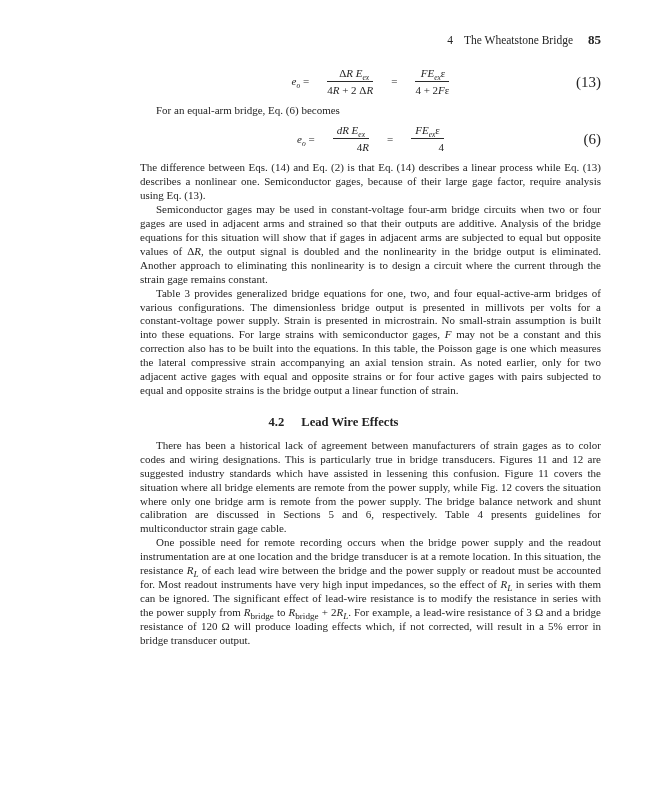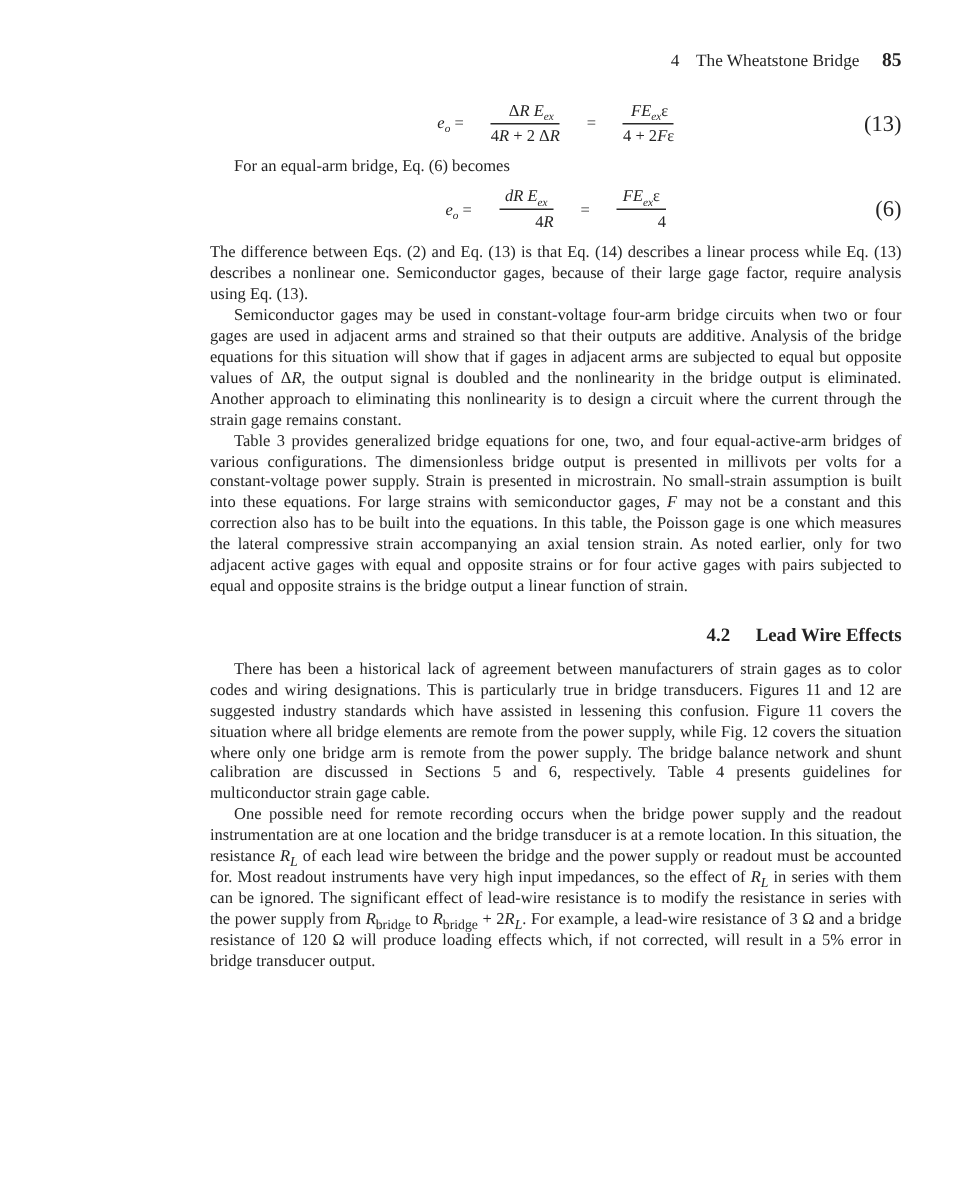--- a/index.html
+++ b/index.html
@@ -57,21 +57,21 @@
     position: absolute;
     right: 0; top: 50%;
     transform: translateY(-50%);
     font-size: 15px;
   }
 
   .section-head {
     margin: 17px 0 9px -74px;     
     font-size: 12.6px;
     font-weight: bold;
-    text-align: right;
+    text-align: center;
     line-height: 15px;
   }
   .section-head .sec-num { margin-right: 17px; }
 
   sub { line-height: 0; }
 </style>
 </head>
 <body>
 
 <div class="page">
@@ -110,21 +110,21 @@
         </span>
         <span>=</span>
         <span class="frac">
           <span class="num"><i>FE<sub>ex</sub></i>ε</span>
           <span class="den">4</span>
         </span>
       </span>
       <span class="eq-number">(6)</span>
     </div>
 
-    <p>The difference between Eqs. (2) and Eq. (13) is that Eq. (14) describes a linear process while Eq. (13) describes a nonlinear one. Semiconductor gages, because of their large gage factor, require analysis using Eq. (13).</p>
+    <p>The difference between Eqs. (14) and Eq. (2) is that Eq. (14) describes a linear process while Eq. (13) describes a nonlinear one. Semiconductor gages, because of their large gage factor, require analysis using Eq. (13).</p>
     <p class="indent">Semiconductor gages may be used in constant-voltage four-arm bridge circuits when two or four gages are used in adjacent arms and strained so that their outputs are additive. Analysis of the bridge equations for this situation will show that if gages in adjacent arms are subjected to equal but opposite values of Δ<i>R</i>, the output signal is doubled and the nonlinearity in the bridge output is eliminated. Another approach to eliminating this nonlinearity is to design a circuit where the current through the strain gage remains constant.</p>
     <p class="indent">Table 3 provides generalized bridge equations for one, two, and four equal-active-arm bridges of various configurations. The dimensionless bridge output is presented in millivots per volts for a constant-voltage power supply. Strain is presented in microstrain. No small-strain assumption is built into these equations. For large strains with semiconductor gages, <i>F</i> may not be a constant and this correction also has to be built into the equations. In this table, the Poisson gage is one which measures the lateral compressive strain accompanying an axial tension strain. As noted earlier, only for two adjacent active gages with equal and opposite strains or for four active gages with pairs subjected to equal and opposite strains is the bridge output a linear function of strain.</p>
 
     <h2 class="section-head">
       <span class="sec-num">4.2</span><span>Lead Wire Effects</span>
     </h2>
 
     <p class="indent">There has been a historical lack of agreement between manufacturers of strain gages as to color codes and wiring designations. This is particularly true in bridge transducers. Figures 11 and 12 are suggested industry standards which have assisted in lessening this confusion. Figure 11 covers the situation where all bridge elements are remote from the power supply, while Fig. 12 covers the situation where only one bridge arm is remote from the power supply. The bridge balance network and shunt calibration are discussed in Sections 5 and 6, respectively. Table 4 presents guidelines for multiconductor strain gage cable.</p>
     <p class="indent">One possible need for remote recording occurs when the bridge power supply and the readout instrumentation are at one location and the bridge transducer is at a remote location. In this situation, the resistance <i>R<sub>L</sub></i> of each lead wire between the bridge and the power supply or readout must be accounted for. Most readout instruments have very high input impedances, so the effect of <i>R<sub>L</sub></i> in series with them can be ignored. The significant effect of lead-wire resistance is to modify the resistance in series with the power supply from <i>R</i><sub>bridge</sub> to <i>R</i><sub>bridge</sub> + 2<i>R<sub>L</sub></i>. For example, a lead-wire resistance of 3 Ω and a bridge resistance of 120 Ω will produce loading effects which, if not corrected, will result in a 5% error in bridge transducer output.</p>
 

